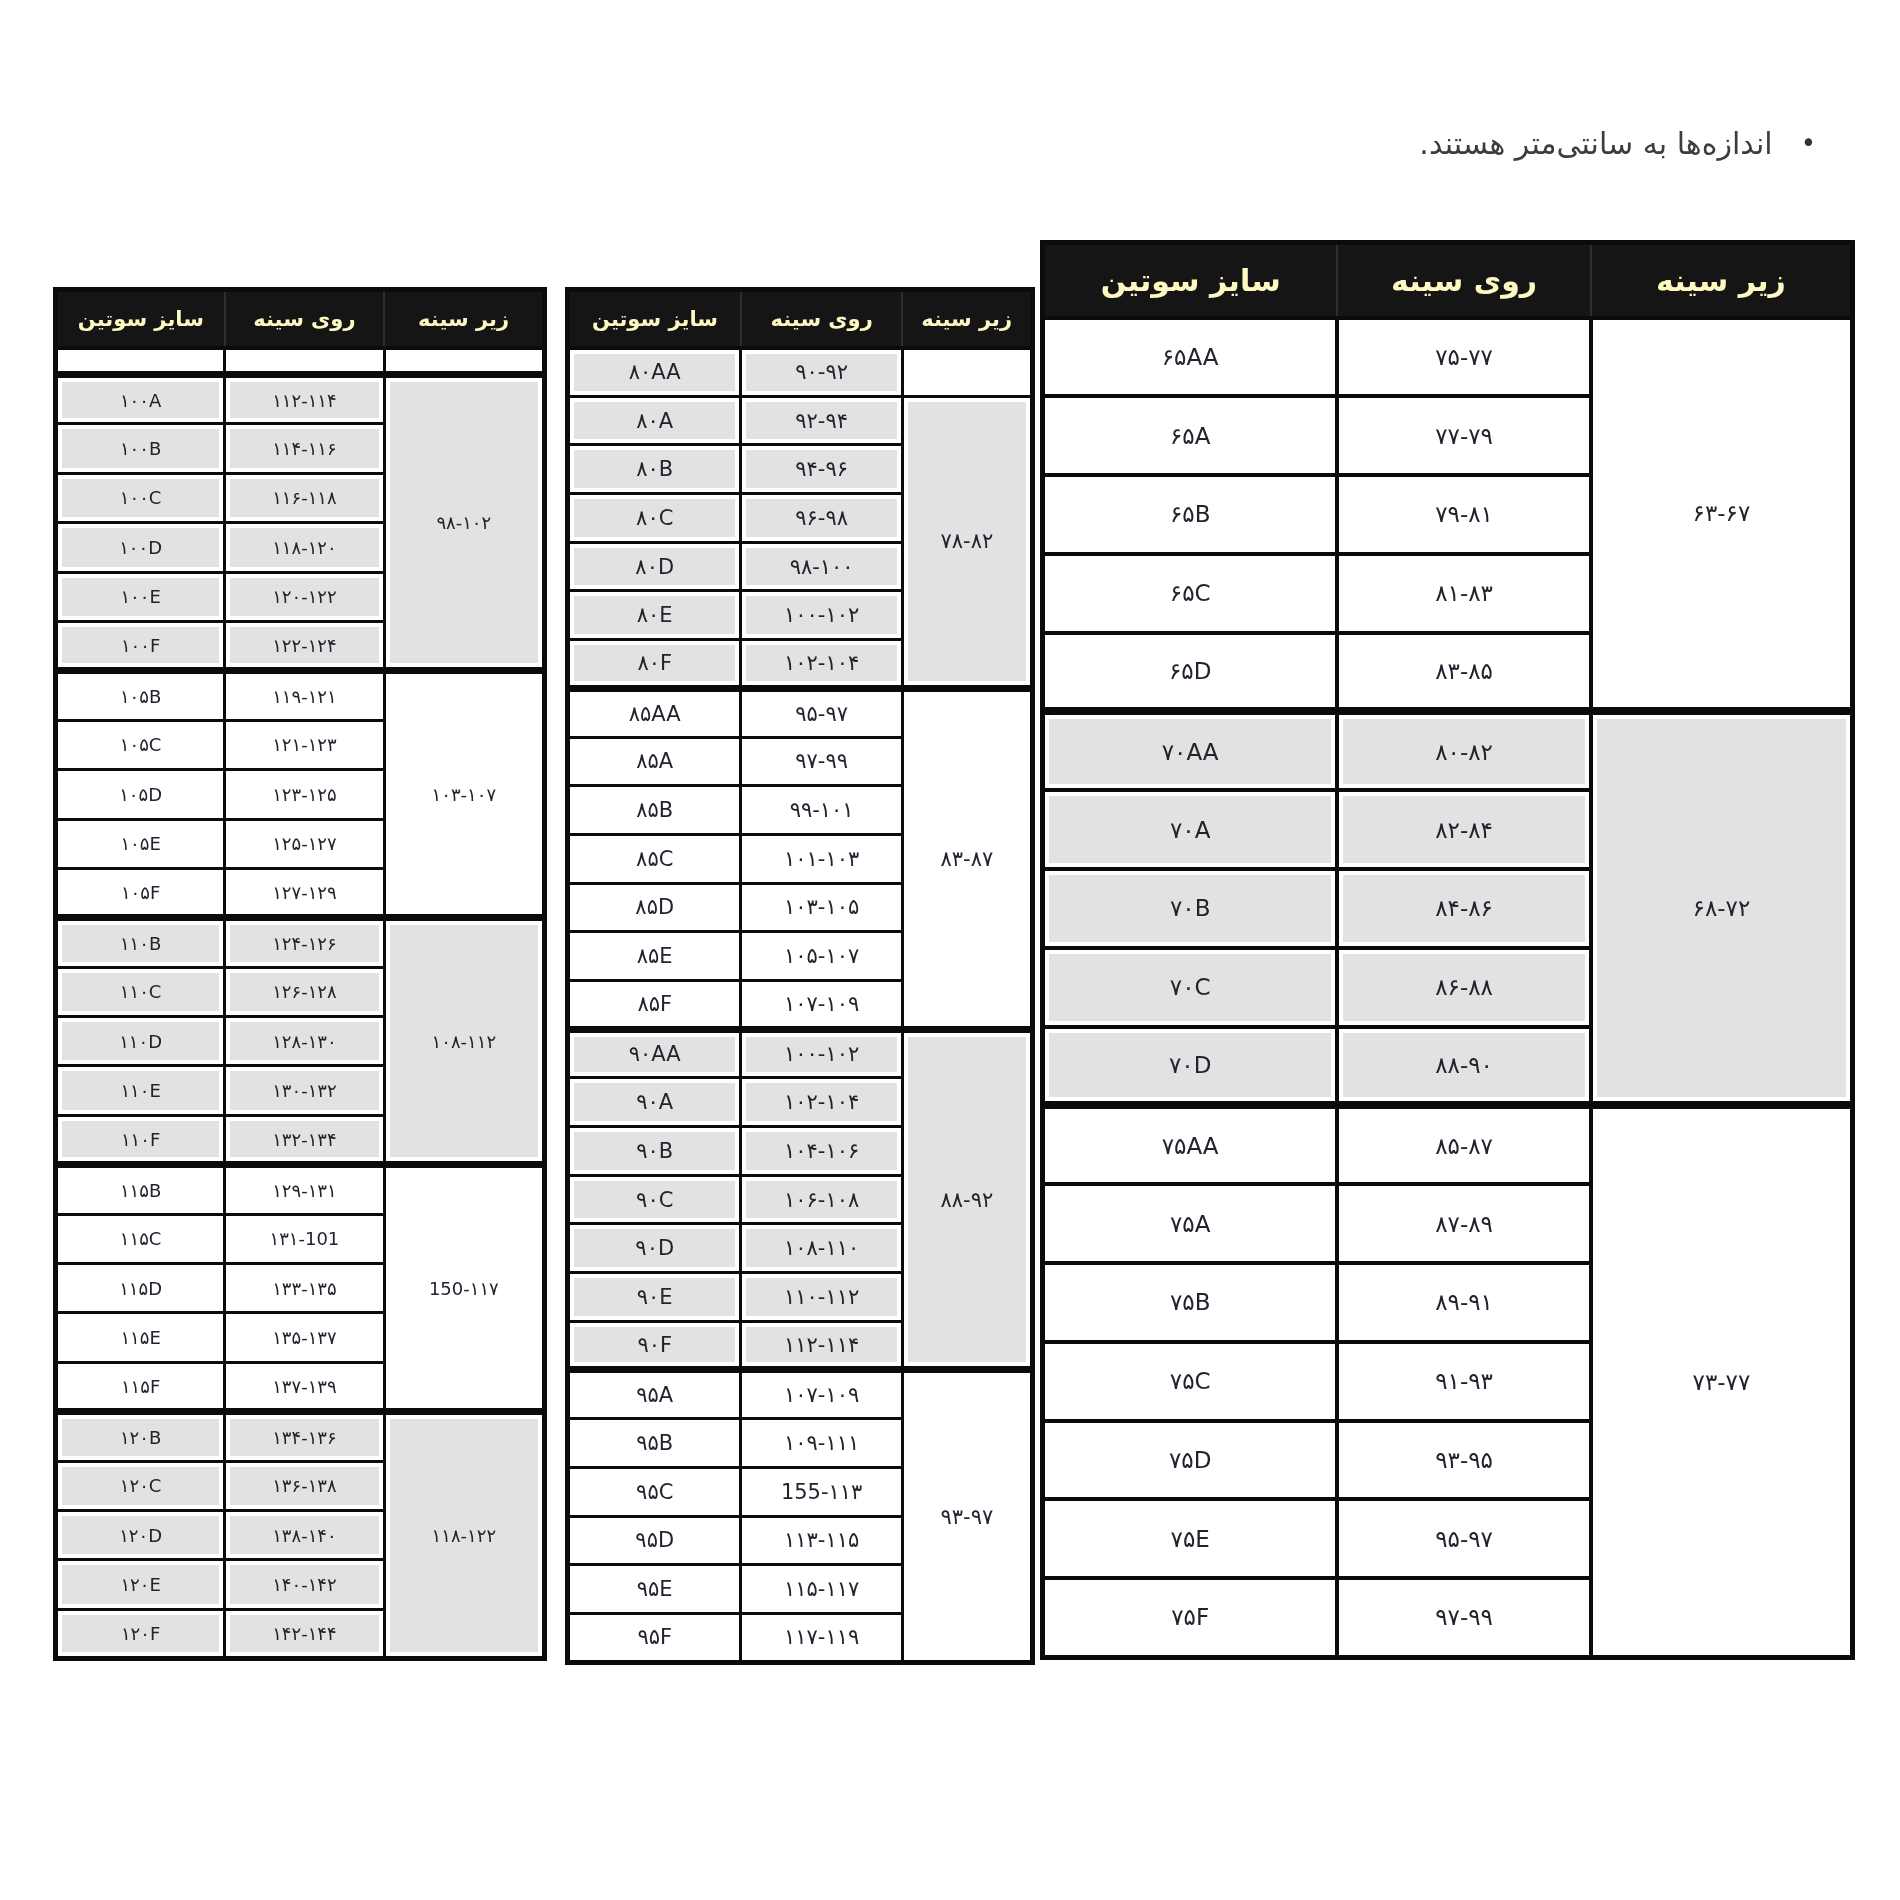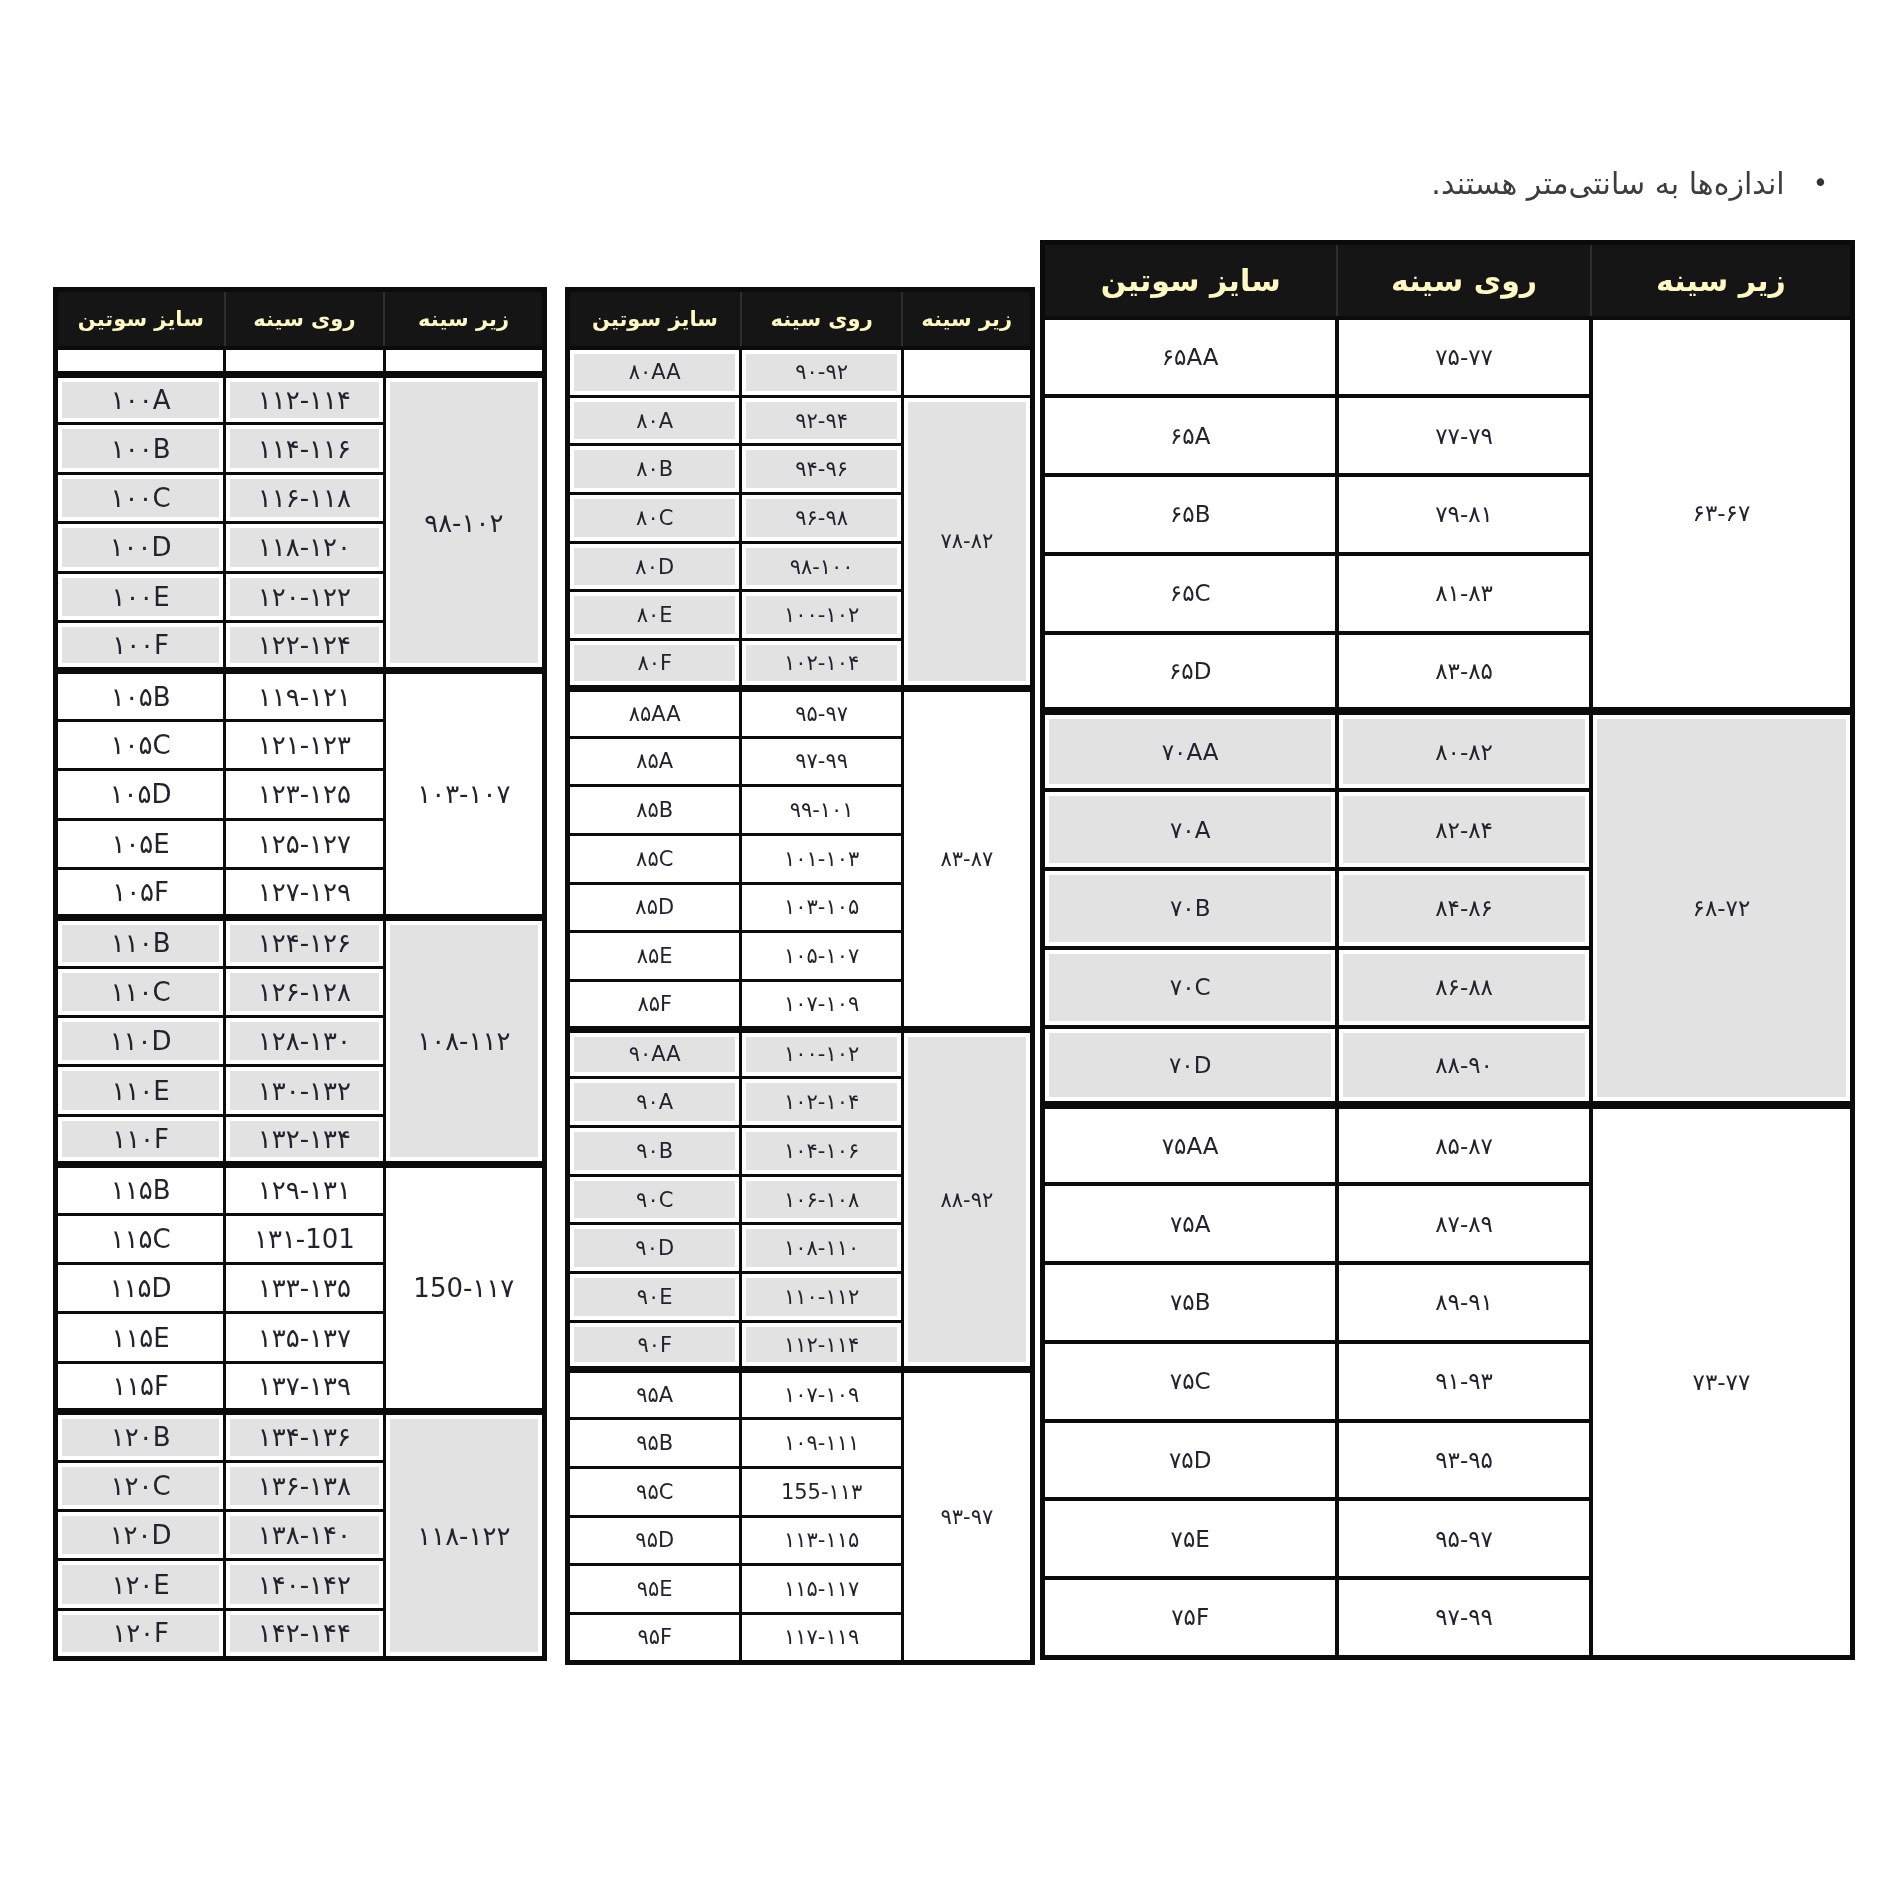--- a/index.html
+++ b/index.html
@@ -2,22 +2,22 @@
 <html lang="fa"><head>
 <meta charset="utf-8">
 <style>
   html,body{margin:0;padding:0;}
   body{
     width:1900px;height:1900px;background:#ffffff;position:relative;
     font-family:"DejaVu Sans", sans-serif;overflow:hidden;
   }
   
   .notes{
-    position:absolute;top:124px;right:72px;direction:rtl;text-align:right;
-    color:#3d3d3d;font-size:30px;line-height:1.3;margin-top:40px;
+    position:absolute;top:124px;right:84px;direction:rtl;text-align:right;
+    color:#3d3d3d;font-size:30px;line-height:1.3;
   }
   .note{margin-bottom:24px;white-space:nowrap;}
   .note .bullet{display:inline-block;font-size:26px;margin-left:28px;transform:translateY(-2px);color:#333;}
   
   .tblbox{position:absolute;}
   .tblbox table{
     border-collapse:collapse;table-layout:fixed;width:100%;direction:rtl;
     border:5px solid #0b0b0b;
   }
   .tblbox th,.tblbox td{
@@ -49,21 +49,21 @@
   #box-middle td{font-size:21px;}
   #box-middle col:nth-child(1){width:28%;}
   #box-middle col:nth-child(2){width:34.7%;}
   #box-middle col:nth-child(3){width:37.3%;}
   
   #box-left{left:53px;top:287px;width:494px;}
   #box-left thead tr{height:58px;}
   #box-left thead th{font-size:21px;}
   #box-left tbody tr{height:49.4px;}
   #box-left tbody tr.empty{height:27px;}
-  #box-left td{font-size:26px;}
+  #box-left td{font-size:18px;}
   #box-left col:nth-child(1){width:32.8%;}
   #box-left col:nth-child(2){width:32.6%;}
   #box-left col:nth-child(3){width:34.6%;}
 </style>
 </head>
 <body>
 
 <div class="notes">
   <div class="note">
     <span class="bullet">•</span><span>اندازه‌ها به سانتی‌متر هستند.</span>

